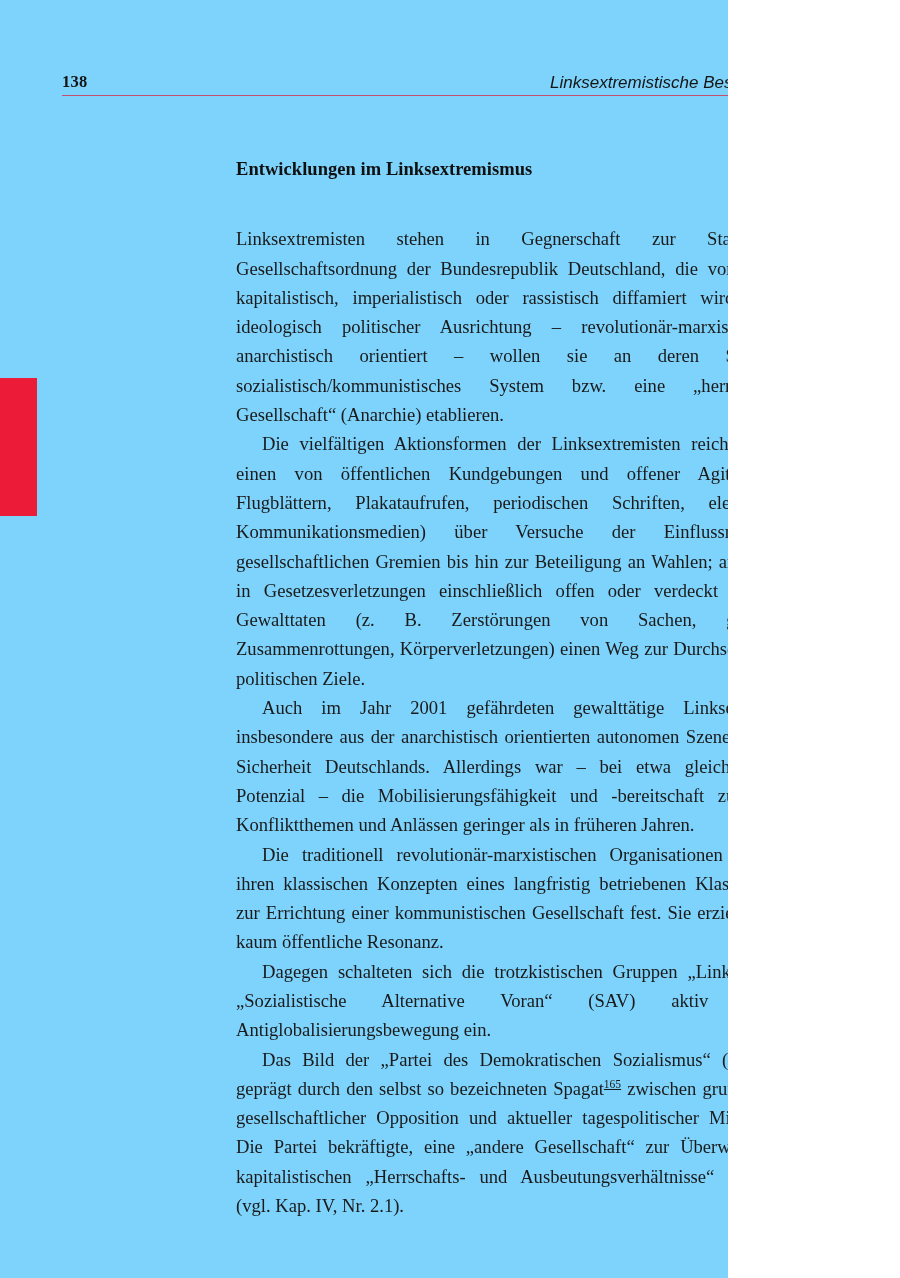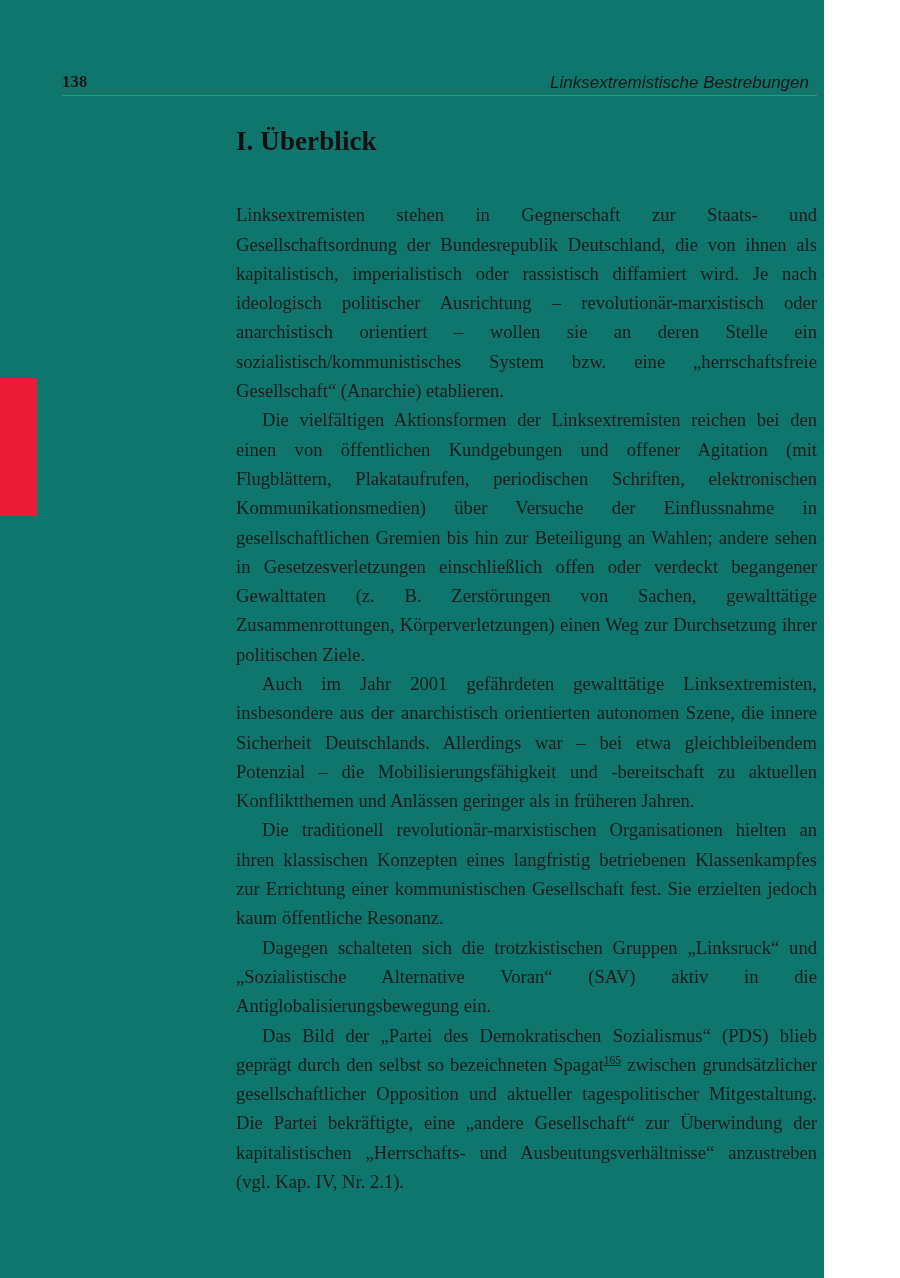--- a/index.html
+++ b/index.html
@@ -4,23 +4,23 @@
 <title>Linksextremistische Bestrebungen — Seite 138</title>
 <style>
   html, body {
     margin: 0;
     padding: 0;
     background: #ffffff;
   }
 
   .page {
     position: relative;
-    width: 824px;
+    width: 728px;
     height: 1278px;
-    background: #0f766e;
+    background: #7dd3fc;
     overflow: hidden;
     font-family: "Liberation Serif", "DejaVu Serif", serif;
     color: #1a1a1a;
     box-sizing: border-box;
   }
 
   
   .running-head {
     position: absolute;
     left: 62px;
@@ -124,22 +124,22 @@
 
   <header class="running-head">
     <span class="folio">138</span>
     <span class="head-title">Linksextremistische Bestrebungen</span>
   </header>
 
   <div class="edge-tab"></div>
 
   <div class="column">
 
-    <h1 class="section-title">I. Überblick</h1>
 
+    <h2 class="subsection-title">Entwicklungen im Linksextremismus</h2>
 
     <p class="body-par first">Linksextremisten stehen in Gegnerschaft zur Staats- und Gesellschaftsordnung der Bundesrepublik Deutschland, die von ihnen als kapitalistisch, imperialistisch oder rassistisch diffamiert wird. Je nach ideologisch politischer Ausrichtung – revolutionär-marxistisch oder anarchistisch orientiert – wollen sie an deren Stelle ein sozialistisch/kommunistisches System bzw. eine „herrschaftsfreie Gesellschaft“ (Anarchie) etablieren.</p>
 
     <p class="body-par indented">Die vielfältigen Aktionsformen der Linksextremisten reichen bei den einen von öffentlichen Kundgebungen und offener Agitation (mit Flugblättern, Plakataufrufen, periodischen Schriften, elektronischen Kommunikationsmedien) über Versuche der Einflussnahme in gesellschaftlichen Gremien bis hin zur Beteiligung an Wahlen; andere sehen in Gesetzesverletzungen einschließlich offen oder verdeckt begangener Gewalttaten (z. B. Zerstörungen von Sachen, gewalttätige Zusammenrottungen, Körperverletzungen) einen Weg zur Durchsetzung ihrer politischen Ziele.</p>
 
     <p class="body-par indented">Auch im Jahr 2001 gefährdeten gewalttätige Linksextremisten, insbesondere aus der anarchistisch orientierten autonomen Szene, die innere Sicherheit Deutschlands. Allerdings war – bei etwa gleichbleibendem Potenzial – die Mobilisierungsfähigkeit und -bereitschaft zu aktuellen Konfliktthemen und Anlässen geringer als in früheren Jahren.</p>
 
     <p class="body-par indented">Die traditionell revolutionär-marxistischen Organisationen hielten an ihren klassischen Konzepten eines langfristig betriebenen Klassenkampfes zur Errichtung einer kommunistischen Gesellschaft fest. Sie erzielten jedoch kaum öffentliche Resonanz.</p>
 
     <p class="body-par indented">Dagegen schalteten sich die trotzkistischen Gruppen „Linksruck“ und „Sozialistische Alternative Voran“ (SAV) aktiv in die Antiglobalisierungsbewegung ein.</p>

